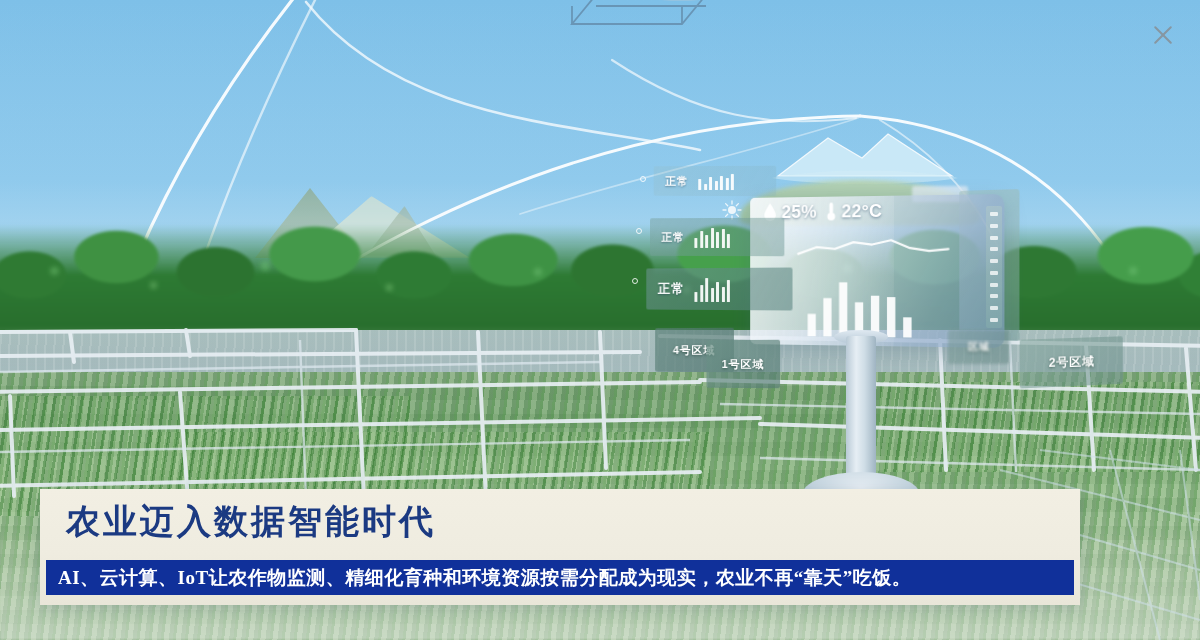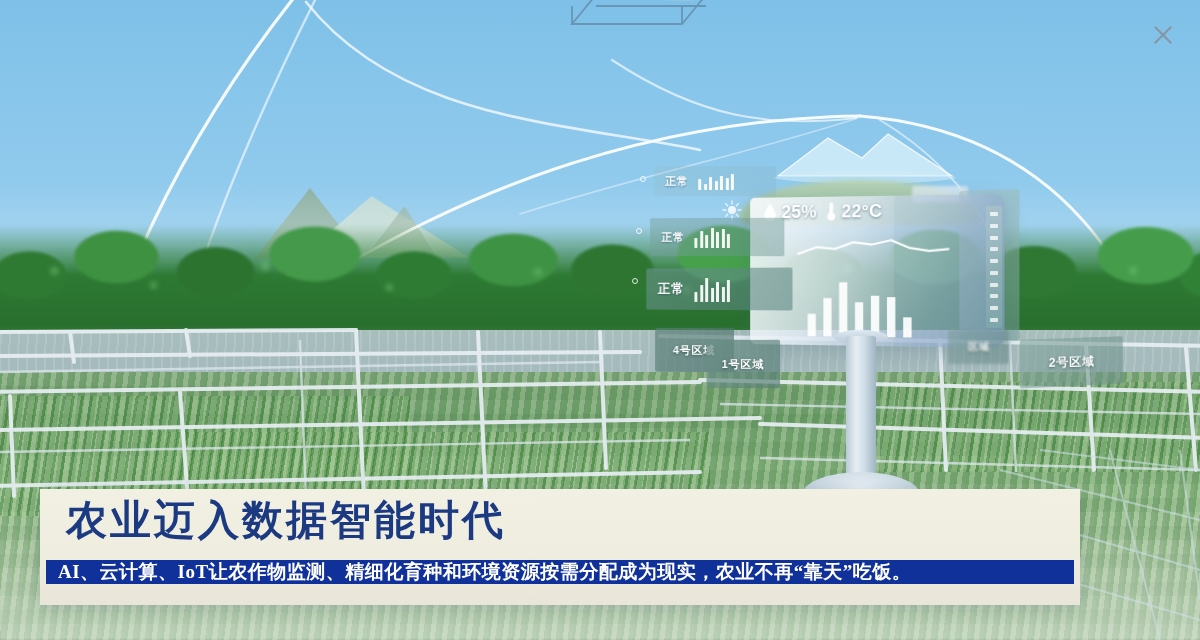--- a/index.html
+++ b/index.html
@@ -258,26 +258,26 @@
     box-shadow:0 2px 8px rgba(10,30,70,.35);
     z-index:6;
   }
   .title-card{
     position:absolute; left:40px; top:489px; width:1040px; height:116px;
     background:linear-gradient(180deg,#f2efe3 0%,#efece0 55%,#e9e6d9 100%);
     box-shadow:0 3px 14px rgba(40,60,90,.18);
     z-index:5;
   }
   .headline{
-    position:absolute; left:26px; top:4px;
+    position:absolute; left:26px; top:10px;
     font-family:"Liberation Serif", serif; font-weight:bold;
-    font-size:41px; color:#1b3a82; letter-spacing:3px; white-space:nowrap;
+    font-size:34px; color:#1b3a82; letter-spacing:3px; white-space:nowrap;
   }
   .subtitle-bar{
-    position:absolute; left:6px; top:71px; width:1028px; height:24px;
+    position:absolute; left:6px; top:71px; width:1028px; height:35px;
     background:#10309a;
     display:flex; align-items:center;
   }
   .subtitle-text{
     font-family:"Liberation Serif", serif; font-weight:bold;
     font-size:19px; color:#ffffff; letter-spacing:.5px;
     padding-left:12px; white-space:nowrap;
   }
 </style>
 </head>

